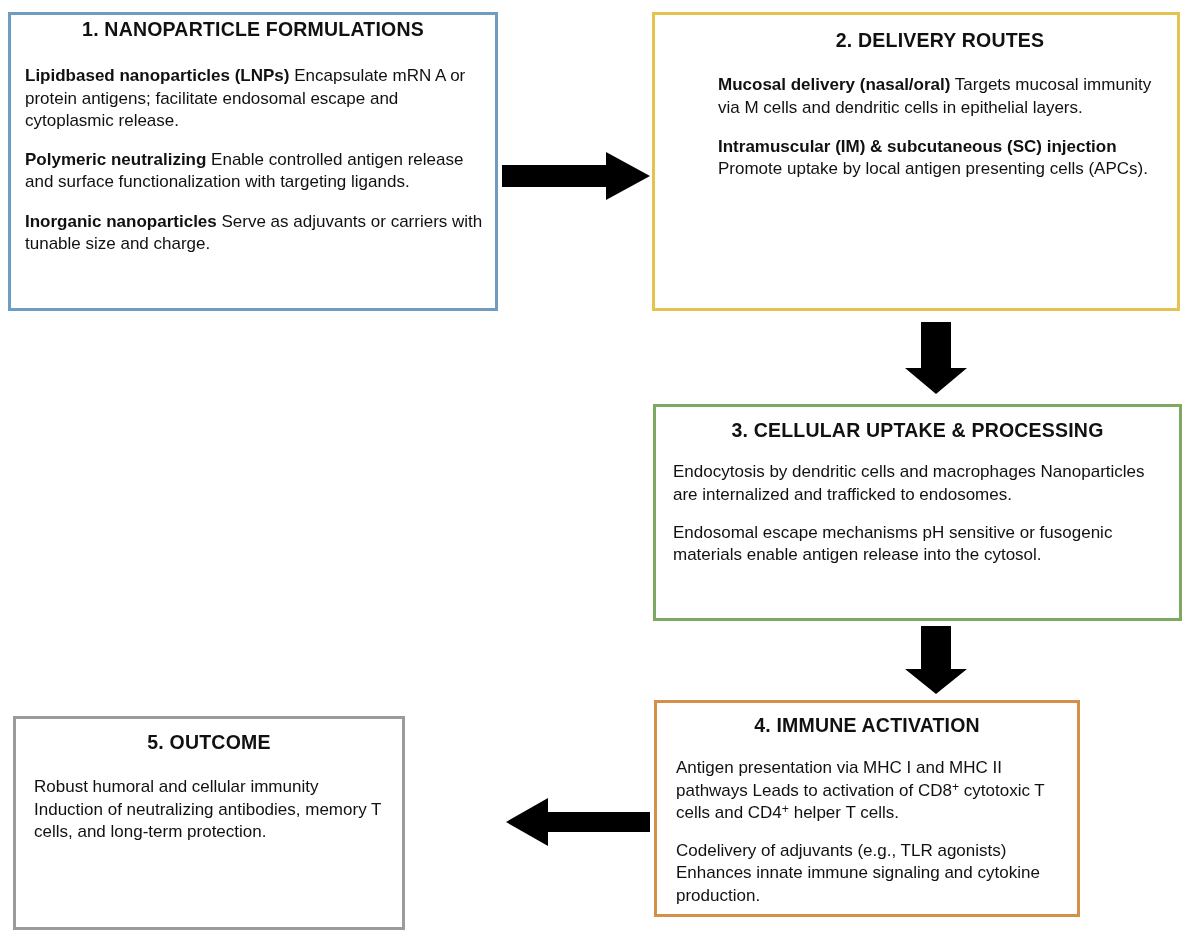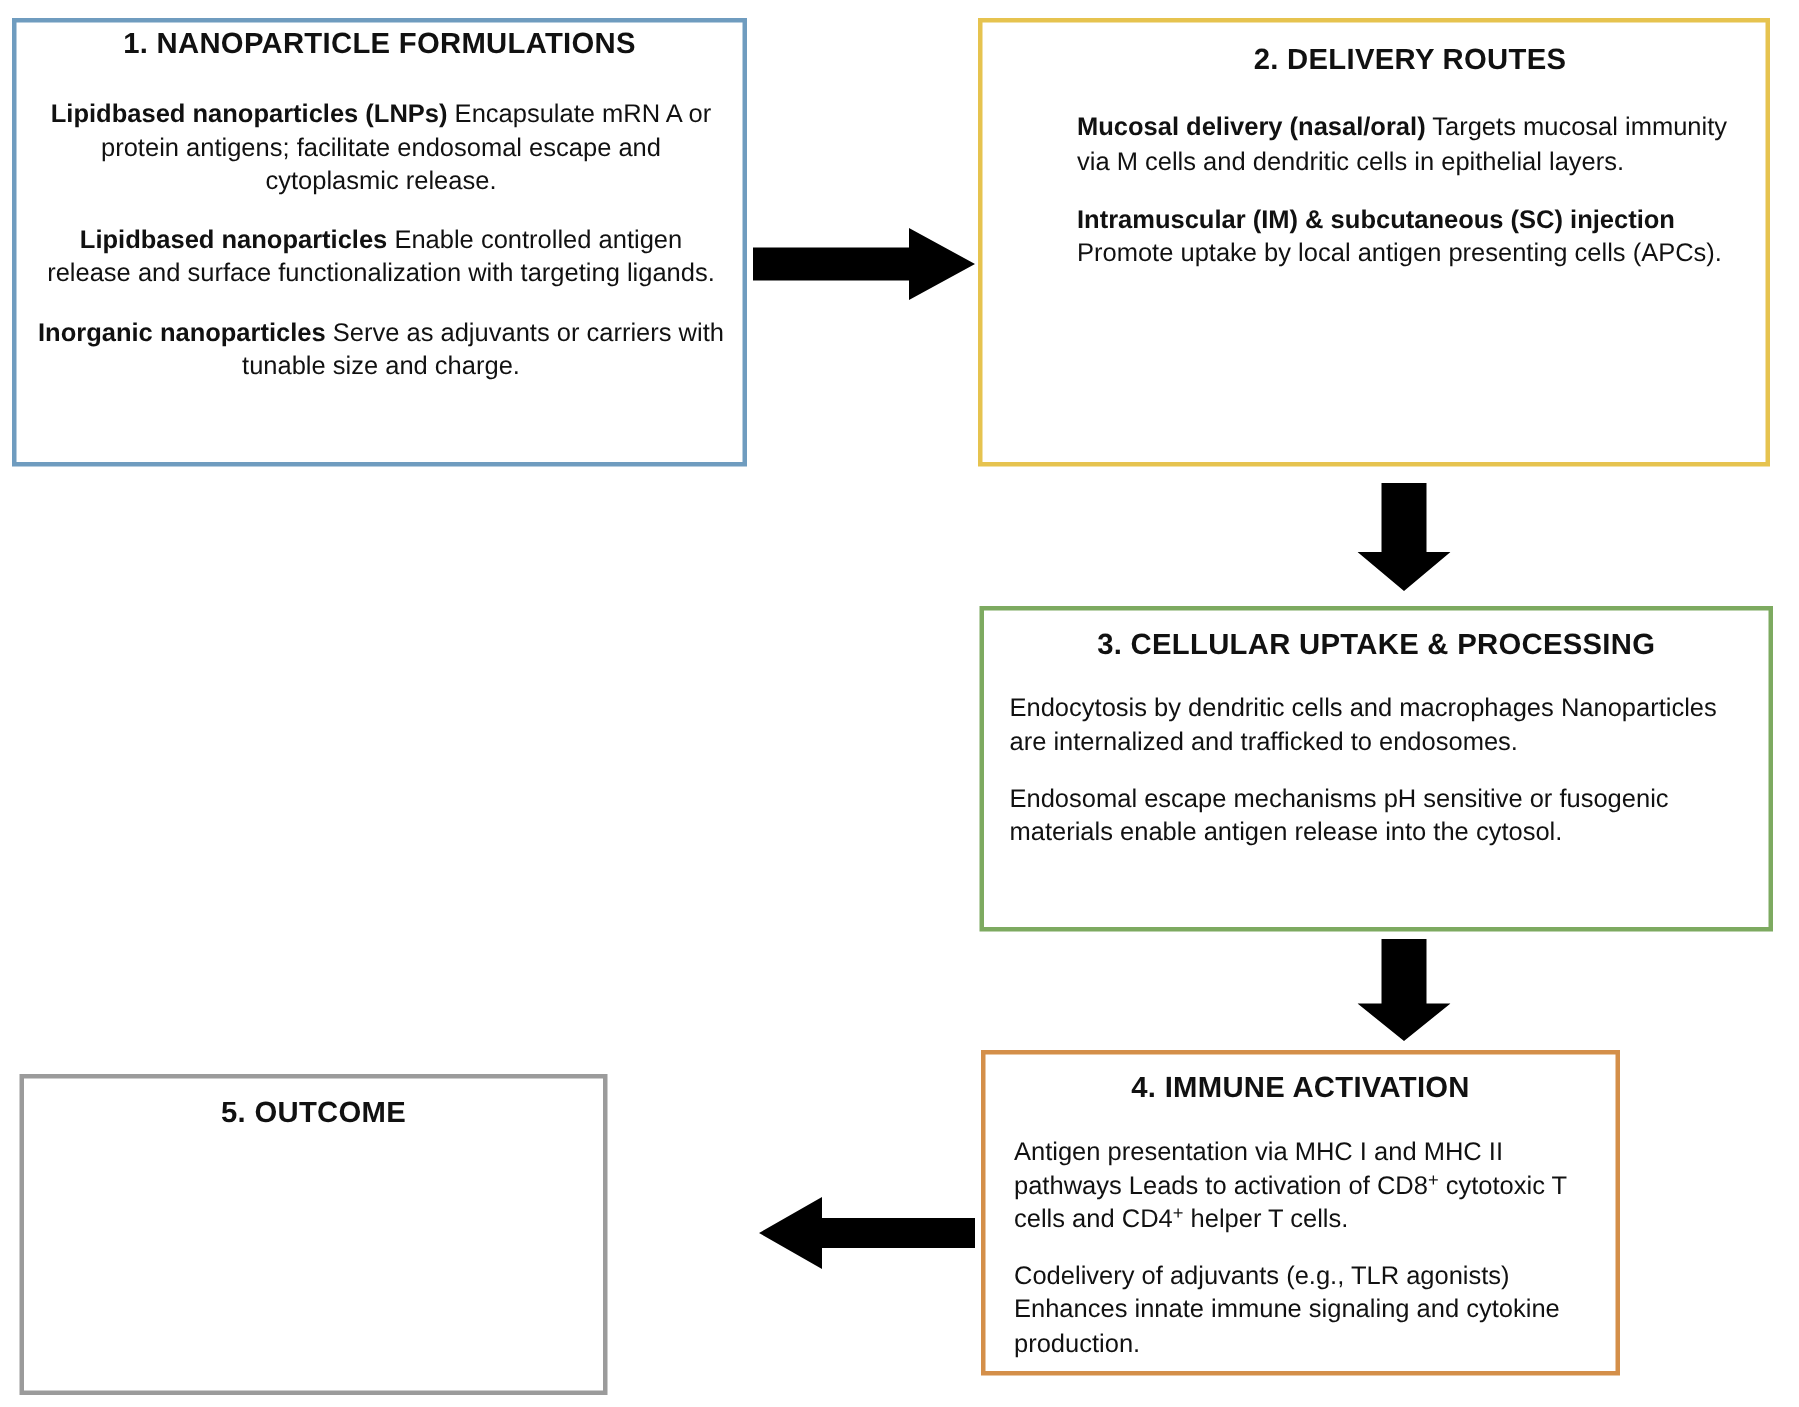--- a/index.html
+++ b/index.html
@@ -65,21 +65,20 @@
   
   #box-1 {
     left: 8px;  top: 12px;
     width: 490px; height: 299px;
     border-width: 3px;
     border-color: #6f9cbf;
   }
   #box-1 .box-title { margin-top: 3px; }
   #box-1 .box-body {
     margin: 25px 12px 0 14px;
-    text-align: center;
   }
 
   
   #box-2 {
     left: 652px; top: 12px;
     width: 528px; height: 299px;
     border-width: 3px;
     border-color: #e6c34f;
     padding-left: 48px;
   }
@@ -139,21 +138,21 @@
 </style>
 </head>
 <body>
 
 <div class="canvas">
 
   <div class="box" id="box-1">
     <div class="box-title">1. NANOPARTICLE FORMULATIONS</div>
     <div class="box-body">
       <p class="para"><b>Lipidbased nanoparticles (LNPs)</b><span> Encapsulate mRN A or protein antigens; facilitate endosomal escape and  cytoplasmic release.</span></p>
-      <p class="para"><b>Lipidbased nanoparticles</b><span>  Enable controlled antigen release and surface functionalization with targeting ligands.</span></p>
+      <p class="para"><b>Polymeric neutralizing</b><span>  Enable controlled antigen release and surface functionalization with targeting ligands.</span></p>
       <p class="para"><b>Inorganic nanoparticles</b><span> Serve as adjuvants or carriers with tunable size and charge.</span></p>
     </div>
   </div>
 
   <div class="box" id="box-2">
     <div class="box-title">2. DELIVERY ROUTES</div>
     <div class="box-body">
       <p class="para"><b>Mucosal delivery (nasal/oral)</b><span>  Targets mucosal immunity via M cells and dendritic cells in epithelial layers.</span></p>
       <p class="para"><b>Intramuscular (IM) &amp; subcutaneous (SC) injection</b><span> Promote uptake by local antigen presenting cells (APCs).</span></p>
     </div>
@@ -170,20 +169,23 @@
   <div class="box" id="box-4">
     <div class="box-title">4. IMMUNE ACTIVATION</div>
     <div class="box-body">
       <p class="para"><span>Antigen presentation via MHC I and MHC II pathways Leads to activation of CD8<span class="sup">+</span> cytotoxic T cells and CD4<span class="sup">+</span> helper T cells.</span></p>
       <p class="para"><span>Codelivery of adjuvants (e.g., TLR agonists)  Enhances innate immune signaling and cytokine production.</span></p>
     </div>
   </div>
 
   <div class="box" id="box-5">
     <div class="box-title">5. OUTCOME</div>
+    <div class="box-body">
+      <p class="para"><span>Robust humoral and cellular immunity  Induction of  neutralizing antibodies, memory T cells, and long-term protection.</span></p>
+    </div>
   </div>
 
   <div class="arrow" id="arrow-1-to-2">
     <svg width="148" height="48" viewBox="0 0 148 48" aria-hidden="true">
       <polygon points="0,13 104,13 104,0 148,24 104,48 104,35 0,35" fill="#000000"></polygon>
     </svg>
   </div>
 
   <div class="arrow" id="arrow-2-to-3">
     <svg width="62" height="72" viewBox="0 0 62 72" aria-hidden="true">

